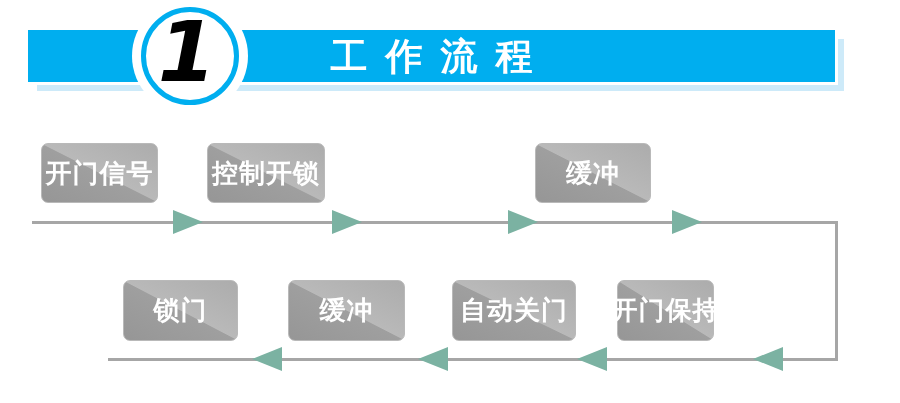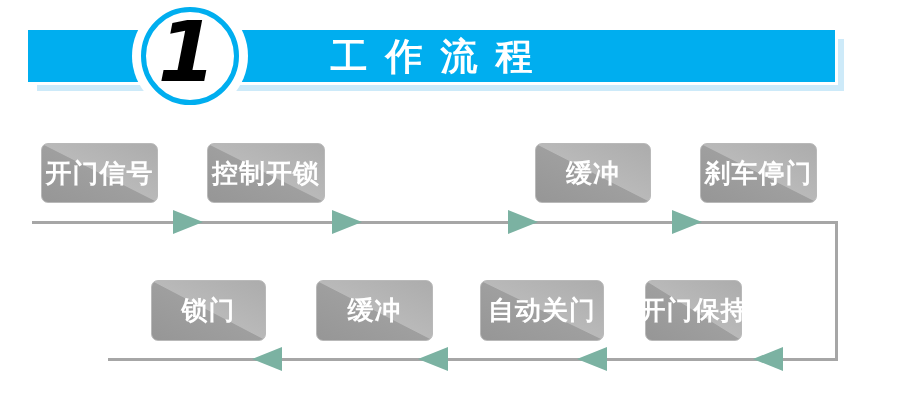--- a/index.html
+++ b/index.html
@@ -50,21 +50,21 @@
   
   .fbox{
     position:absolute;height:60px;border-radius:7px;
     background:linear-gradient(to top right,
       #969696 0%, #9f9f9f 49.6%, #b9b9b9 50.4%, #acacac 100%);
     border:1px solid #b9b9b9;box-sizing:border-box;
     display:flex;align-items:center;justify-content:center;
     color:var(--box_text,#FFFFFF);font-size:26px;font-weight:bold;
     letter-spacing:1px;white-space:nowrap;
   }
-  .r1{top:143px;} .r2{top:280px;height:61px;margin-left:28px;}
+  .r1{top:143px;} .r2{top:280px;height:61px;}
   .b1{left:41px;width:117px;}  .b2{left:207px;width:118px;}
   .b3{left:370px;width:118px;} .b4{left:535px;width:116px;}
   .b5{left:700px;width:117px;}
   .b6{left:123px;width:115px;} .b7{left:288px;width:117px;}
   .b8{left:452px;width:124px;} .b9{left:617px;width:97px;}
 </style>
 </head>
 <body>
 
 <div id="canvas">
@@ -91,23 +91,20 @@
 
   <div class="fbox r1 b1">
     <span>开门信号</span>
   </div>
   <div class="fbox r1 b2">
     <span>控制开锁</span>
   </div>
   <div class="fbox r1 b4">
     <span>缓冲</span>
   </div>
-  <div class="fbox r1 b5">
-    <span>刹车停门</span>
-  </div>
 
   <div class="fbox r2 b6">
     <span>锁门</span>
   </div>
   <div class="fbox r2 b7">
     <span>缓冲</span>
   </div>
   <div class="fbox r2 b8">
     <span>自动关门</span>
   </div>

